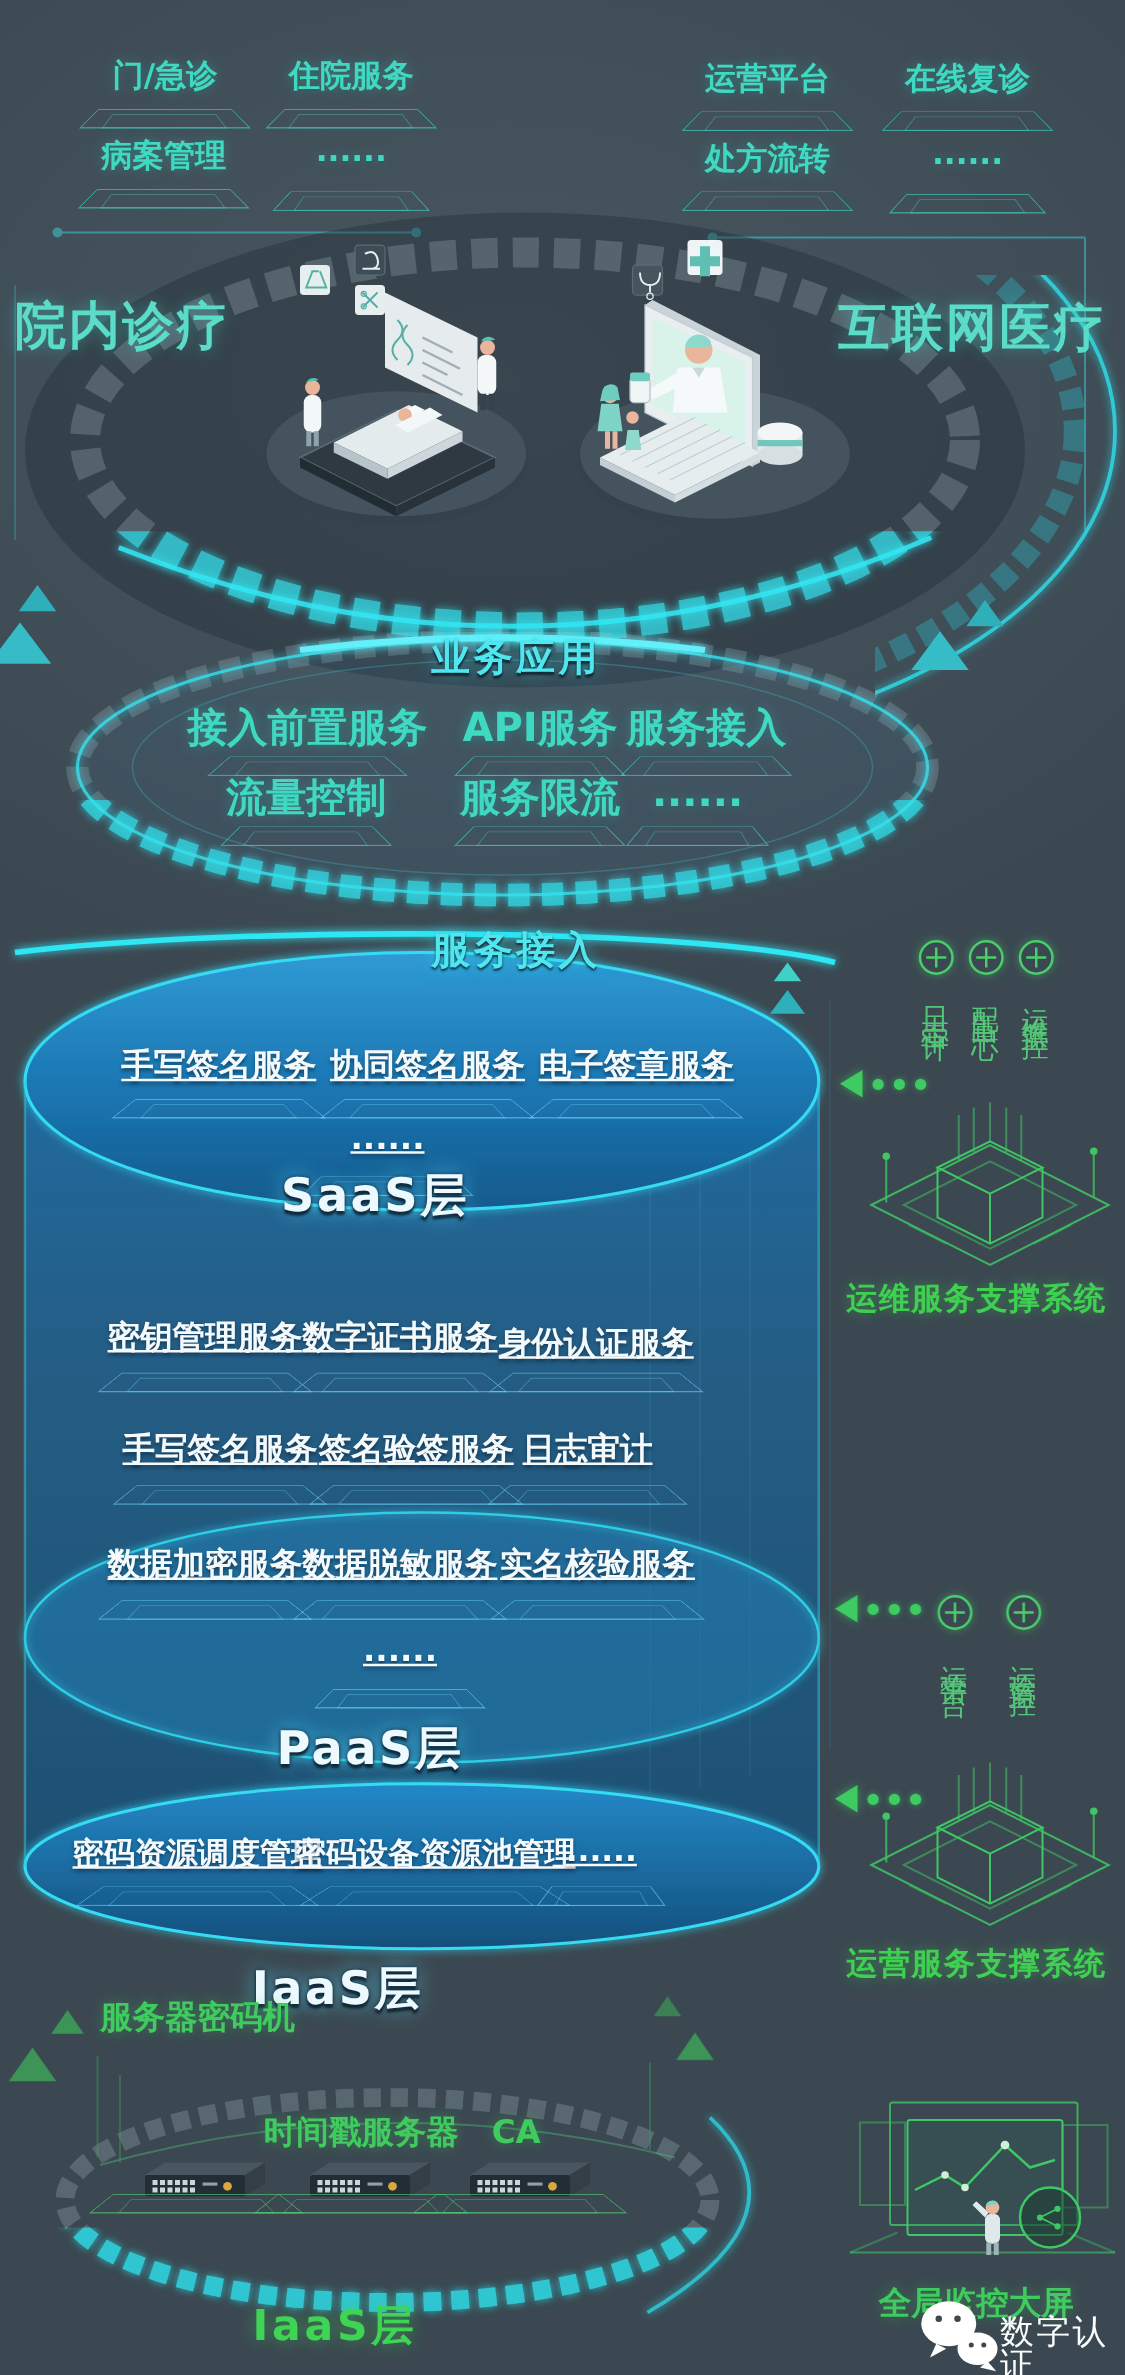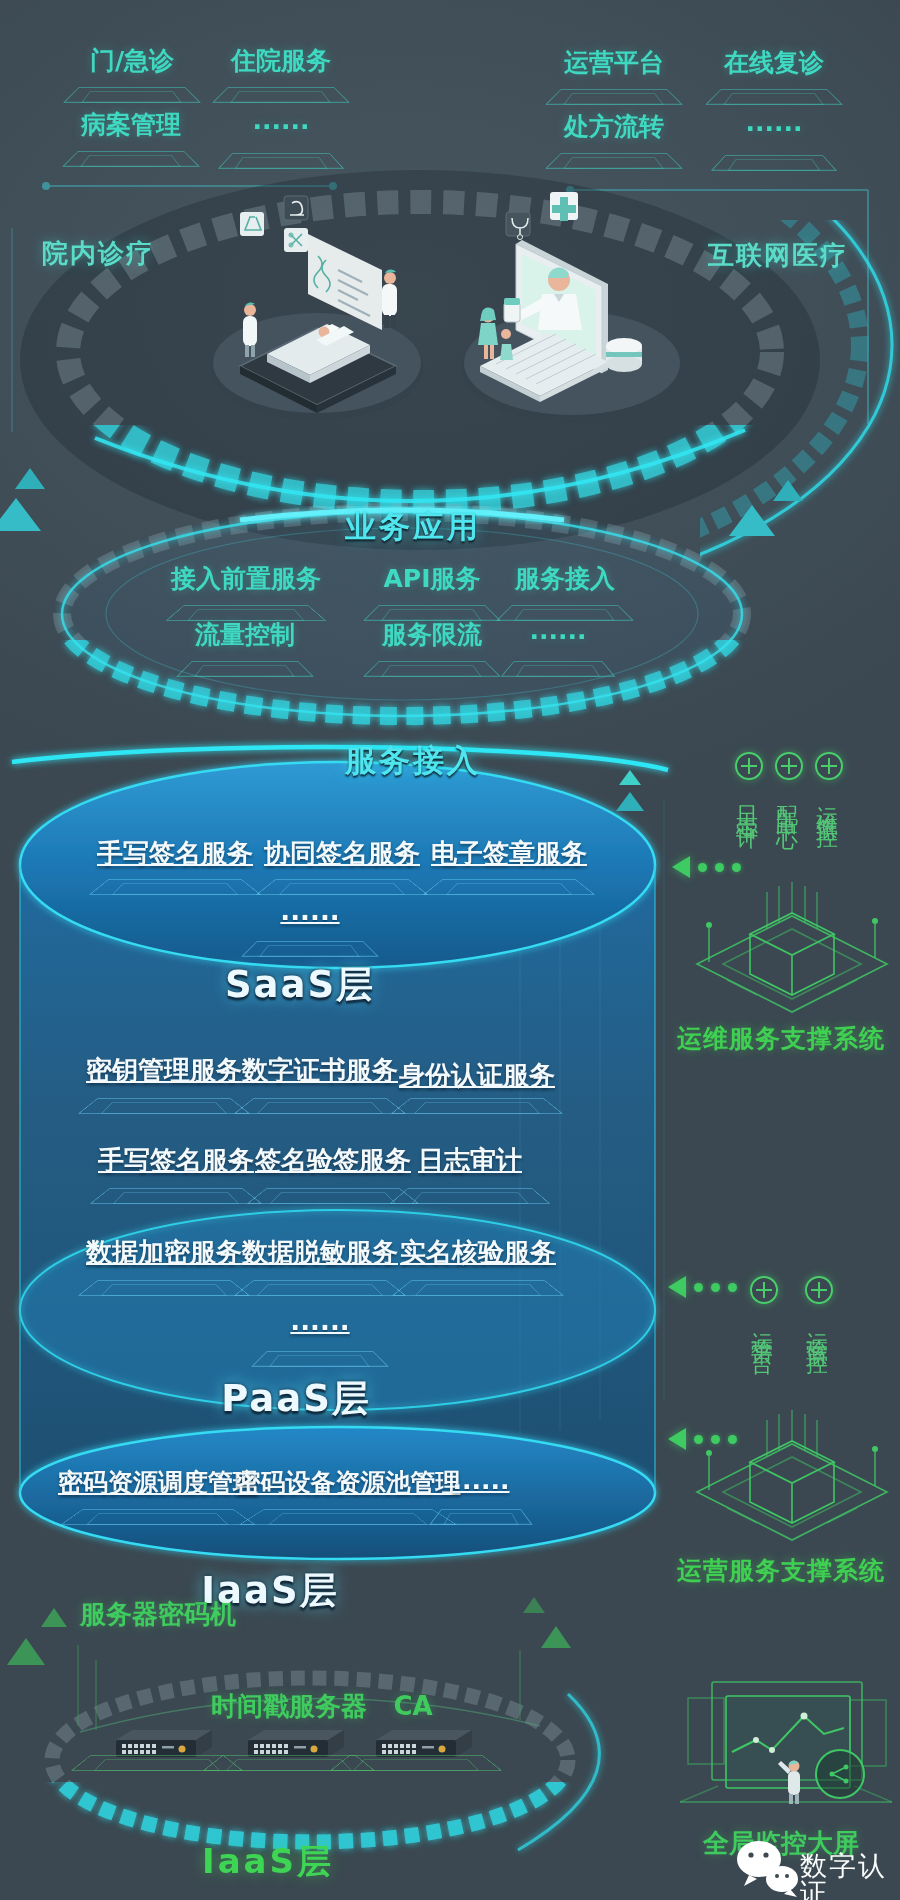--- a/index.html
+++ b/index.html
@@ -4,24 +4,24 @@
 <style>
   html,body{margin:0;padding:0;background:#2d373e;}
   .stage{
     position:relative;width:900px;height:1900px;overflow:hidden;
     background:radial-gradient(ellipse 700px 500px at 45% 16%, #48565f 0%, #414f59 55%, #3b4851 100%);
     font-family:"DejaVu Sans","Liberation Sans",sans-serif;
   }
   .deco{position:absolute;left:0;top:0;pointer-events:none;}
   .lbl{position:absolute;transform:translateX(-50%);white-space:nowrap;line-height:1;}
   .t-sm{font-size:25px;font-weight:bold;color:#3FD9C2;text-shadow:0 0 10px rgba(47,217,194,.35);}
-  .t-scene{font-size:26px;font-weight:bold;color:#5ADCC9;letter-spacing:2px;text-shadow:0 0 12px rgba(60,220,200,.45);}
+  .t-scene{font-size:41px;font-weight:bold;color:#5ADCC9;letter-spacing:2px;text-shadow:0 0 12px rgba(60,220,200,.45);}
   .t-sec{font-size:31px;font-weight:bold;color:#4FE6EF;letter-spacing:3px;
          text-shadow:0 2px 2px rgba(8,20,28,.85),0 0 14px rgba(47,228,242,.6);}
-  .t-biz{font-size:25px;font-weight:bold;color:#3FD9C2;text-shadow:0 0 10px rgba(47,217,194,.35);}
+  .t-biz{font-size:32px;font-weight:bold;color:#3FD9C2;text-shadow:0 0 10px rgba(47,217,194,.35);}
   .t-wht{font-size:26px;font-weight:bold;color:#F4F9FB;text-shadow:0 2px 3px rgba(10,30,50,.55);text-decoration:underline;}
   .t-layer{font-size:37px;font-weight:bold;color:#ECFAFF;letter-spacing:2px;
            text-shadow:0 0 4px rgba(15,35,55,.9),0 3px 2px rgba(10,25,40,.8),0 0 16px rgba(90,225,255,.75);}
   .t-grn{font-size:26px;font-weight:bold;color:#3FCB5E;text-shadow:0 0 10px rgba(63,203,94,.4);}
   .t-grnbig{font-size:34px;font-weight:bold;color:#3FD554;letter-spacing:3px;text-shadow:0 0 14px rgba(63,213,84,.5);}
   .t-sys{font-size:25px;font-weight:bold;color:#3FD052;letter-spacing:1px;text-shadow:0 0 10px rgba(63,208,82,.45);}
   .t-vert{position:absolute;transform:translateX(-50%);writing-mode:vertical-rl;
           font-size:22px;color:#55CE79;letter-spacing:7px;font-weight:500;opacity:.95;line-height:1;}
   .t-wm{position:absolute;font-size:27px;color:#FAFCFC;font-weight:500;letter-spacing:2px;line-height:1;}
   .plat{position:absolute;height:20px;transform:translateX(-50%);}
@@ -354,21 +354,21 @@
 <div class="lbl t-sec" style="left:413px;top:745px">服务接入</div>
 
 <div class="lbl t-wht" style="left:175px;top:840px">手写签名服务</div>
 <div class="lbl t-wht" style="left:342px;top:840px">协同签名服务</div>
 <div class="lbl t-wht" style="left:509px;top:840px">电子签章服务</div>
 <div class="lbl t-wht" style="left:310px;top:898px">......</div>
 <div class="plat pb" style="left:175px;top:876px;width:150px"></div>
 <div class="plat pb" style="left:342px;top:876px;width:150px"></div>
 <div class="plat pb" style="left:509px;top:876px;width:150px"></div>
 <div class="plat pb" style="left:310px;top:938px;width:120px"></div>
-<div class="lbl t-layer" style="left:300px;top:966px">SaaS层</div>
+<div class="lbl t-layer" style="left:300px;top:938px">SaaS层</div>
 
 <div class="lbl t-wht" style="left:164px;top:1057px">密钥管理服务</div>
 <div class="lbl t-wht" style="left:320px;top:1057px">数字证书服务</div>
 <div class="lbl t-wht" style="left:477px;top:1062px">身份认证服务</div>
 <div class="plat pb" style="left:164px;top:1095px;width:150px"></div>
 <div class="plat pb" style="left:320px;top:1095px;width:150px"></div>
 <div class="plat pb" style="left:477px;top:1095px;width:150px"></div>
 
 <div class="lbl t-wht" style="left:176px;top:1147px">手写签名服务</div>
 <div class="lbl t-wht" style="left:333px;top:1147px">签名验签服务</div>

